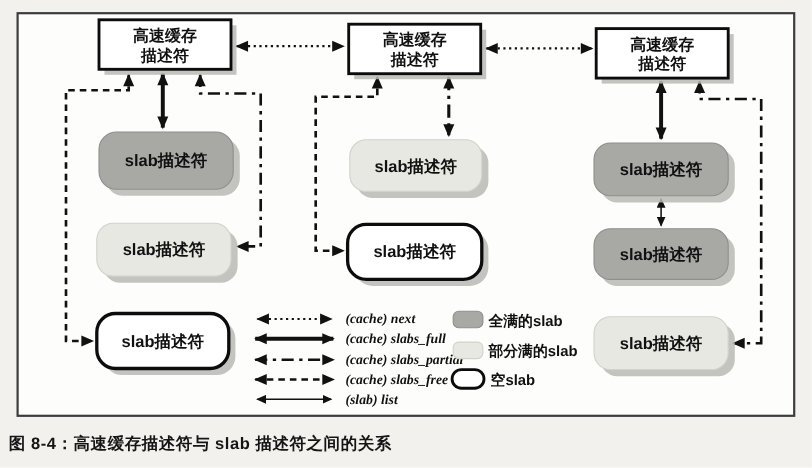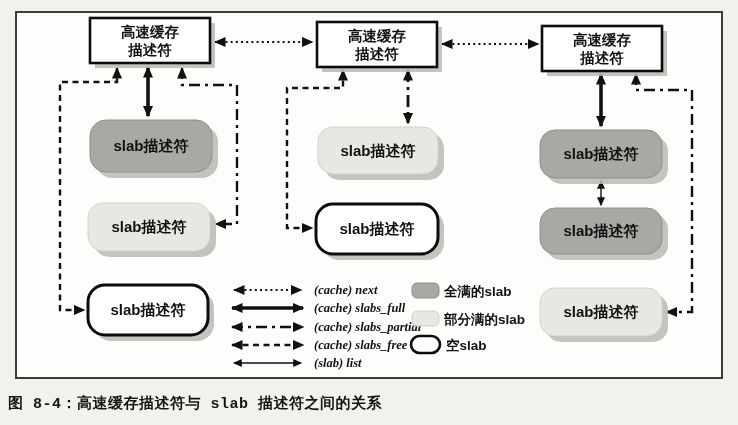--- a/index.html
+++ b/index.html
@@ -40,21 +40,21 @@
     font-style:italic;font-weight:700;
     font-size:12.5px;fill:#111;
   }
   .leg-color-t{
     font-family:"Liberation Sans",sans-serif;
     font-size:13.5px;font-weight:600;fill:#111;
   }
 
   .caption{
     position:absolute;left:8px;top:394px;width:720px;
-    font-family:Liberation Mono, monospace;
+    font-family:Liberation Sans, sans-serif;
     font-size:15px;font-weight:700;color:#151515;
     letter-spacing:.5px;
   }
 </style>
 </head>
 <body>
 
 <div class="stage">
 <svg width="738" height="425" viewBox="0 0 738 425">
   <defs>

